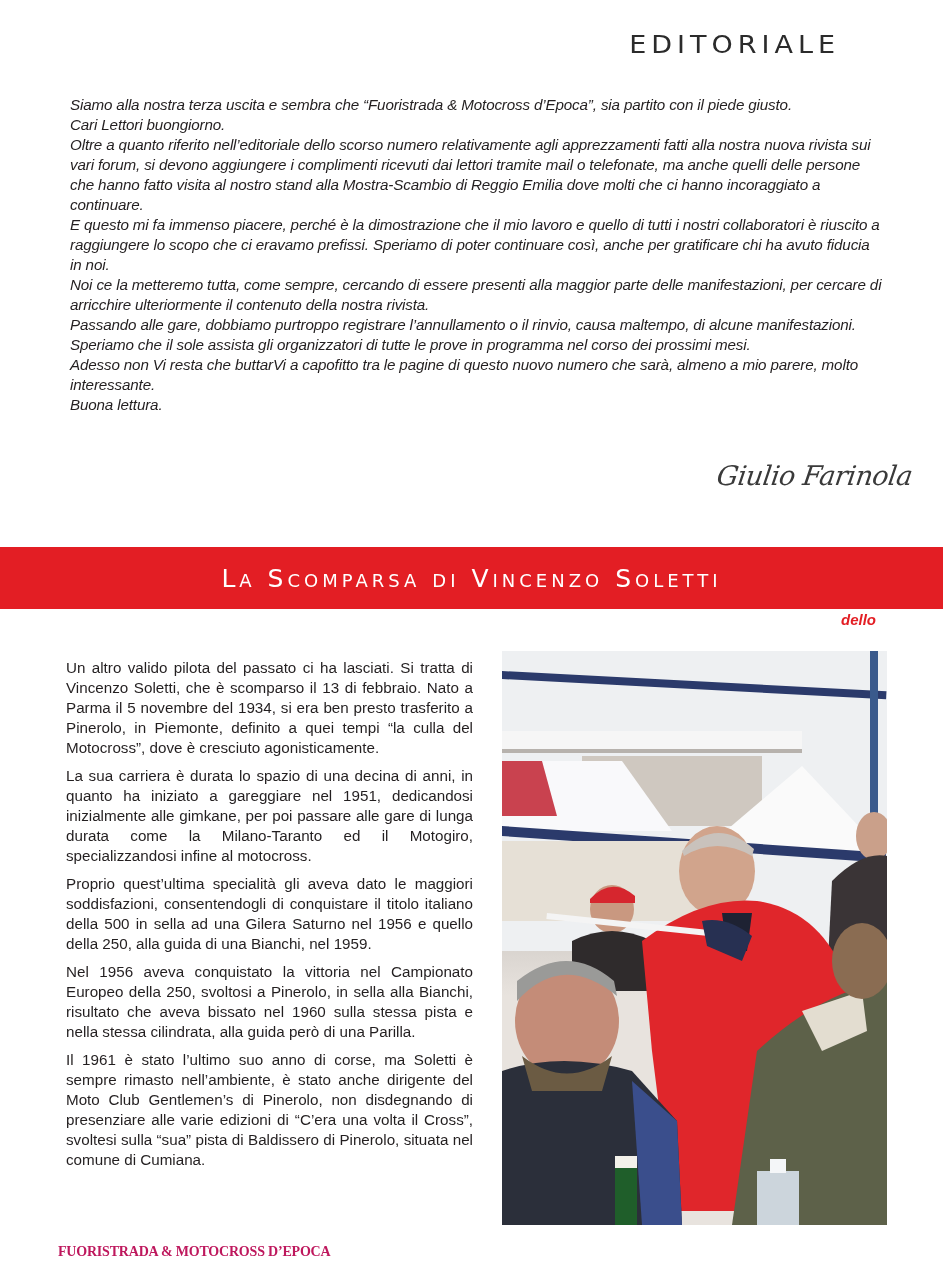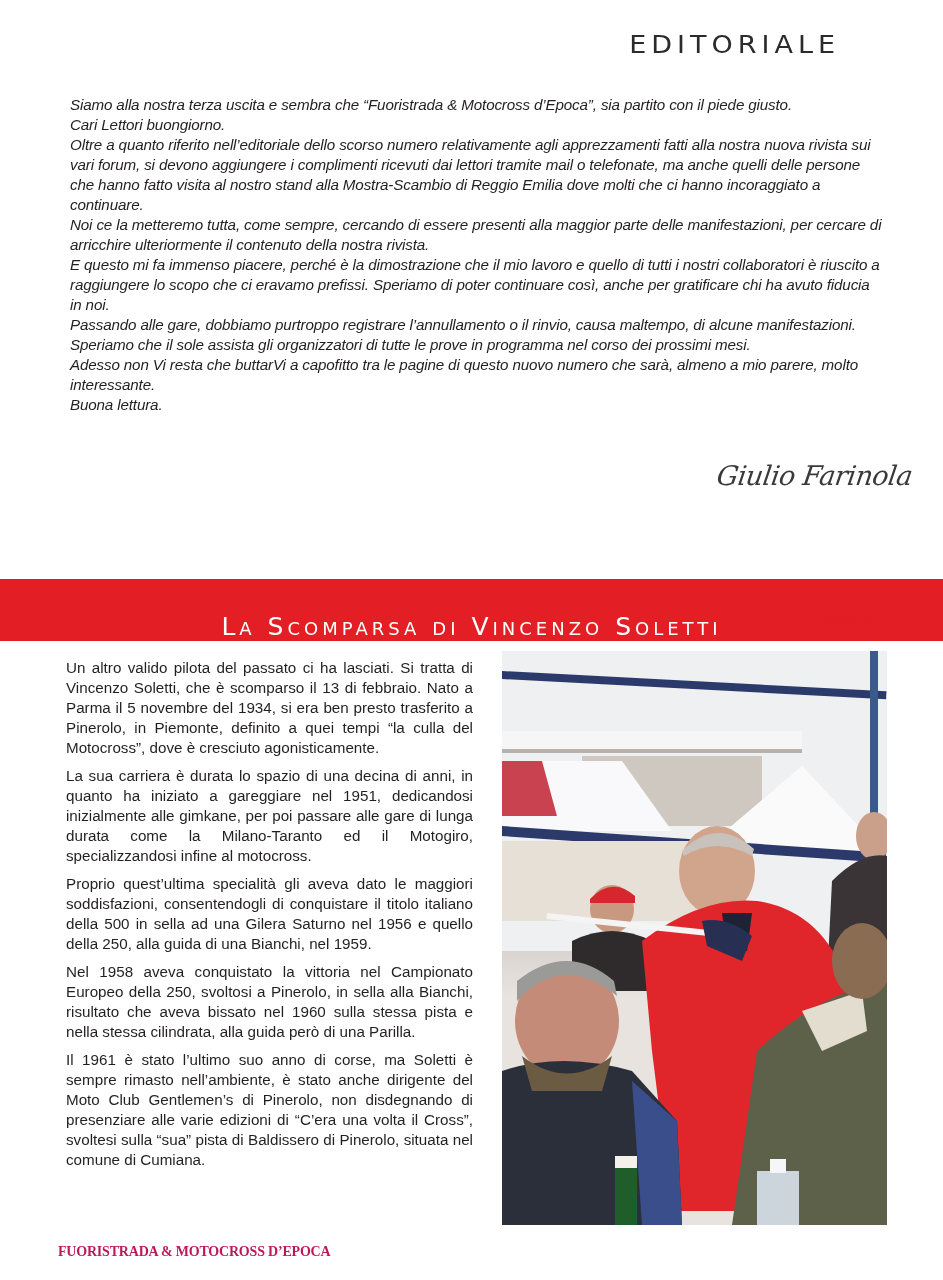--- a/index.html
+++ b/index.html
@@ -22,21 +22,21 @@
 
     .signature {
       position: absolute; left: 717px; top: 460px;
       font-family: "DejaVu Serif", serif; font-style: italic; font-size: 27px;
       color: #3a3a3a; letter-spacing: -0.5px; transform: skewX(-8deg);
     }
 
     .banner {
       position: absolute; left: 0; top: 547px; width: 943px; height: 62px;
       background: #e31e24;
-      display: flex; align-items: flex-end; justify-content: center; margin-top: 32px;
+      display: flex; align-items: center; justify-content: center;
     }
     .banner-title {
       font-family: "DejaVu Sans", sans-serif; font-size: 25px; color: #ffffff;
       font-variant: small-caps; letter-spacing: 4px; margin: 0; font-weight: normal;
       text-transform: none;
     }
 
     .byline {
       position: absolute; top: 611px; right: 67px;
       font-family: "Liberation Sans", sans-serif; font-style: italic; font-weight: bold;
@@ -65,46 +65,46 @@
   </style>
 </head>
 <body>
 
 <h1 class="section-label">EDITORIALE</h1>
 
 <div class="editorial">
   <p>Siamo alla nostra terza uscita e sembra che “Fuoristrada &amp; Motocross d’Epoca”, sia partito con il piede giusto.</p>
   <p>Cari Lettori buongiorno.</p>
   <p>Oltre a quanto riferito nell’editoriale dello scorso numero relativamente agli apprezzamenti fatti alla nostra nuova rivista sui vari forum, si devono aggiungere i complimenti ricevuti dai lettori tramite mail o telefonate, ma anche quelli delle persone che hanno fatto visita al nostro stand alla Mostra-Scambio di Reggio Emilia dove molti che ci hanno incoraggiato a continuare.</p>
+  <p>E questo mi fa immenso piacere, perché è la dimostrazione che il mio lavoro e quello di tutti i nostri collaboratori è riuscito a raggiungere lo scopo che ci eravamo prefissi. Speriamo di poter continuare così, anche per gratificare chi ha avuto fiducia in noi.</p>
   <p>Noi ce la metteremo tutta, come sempre, cercando di essere presenti alla maggior parte delle manifestazioni, per cercare di arricchire ulteriormente il contenuto della nostra rivista.</p>
-  <p>E questo mi fa immenso piacere, perché è la dimostrazione che il mio lavoro e quello di tutti i nostri collaboratori è riuscito a raggiungere lo scopo che ci eravamo prefissi. Speriamo di poter continuare così, anche per gratificare chi ha avuto fiducia in noi.</p>
   <p>Passando alle gare, dobbiamo purtroppo registrare l’annullamento o il rinvio, causa maltempo, di alcune manifestazioni. Speriamo che il sole assista gli organizzatori di tutte le prove in programma nel corso dei prossimi mesi.</p>
   <p>Adesso non Vi resta che buttarVi a capofitto tra le pagine di questo nuovo numero che sarà, almeno a mio parere, molto interessante.</p>
   <p>Buona lettura.</p>
 </div>
 
 <div class="signature">Giulio Farinola</div>
 
 <div class="banner">
   <h2 class="banner-title">
     <span>La</span>
     <span>Scomparsa</span>
     <span>di</span>
     <span>Vincenzo</span>
     <span>Soletti</span>
   </h2>
 </div>
 
-<div class="byline">diemme</div>
+<div class="byline">dello</div>
 
 <div class="article">
   <p>Un altro valido pilota del passato ci ha lasciati. Si tratta di Vincenzo Soletti, che è scomparso il 13 di febbraio. Nato a Parma il 5 novembre del 1934, si era ben presto trasferito a Pinerolo, in Piemonte, definito a quei tempi “la culla del Motocross”, dove è cresciuto agonisticamente.</p>
   <p>La sua carriera è durata lo spazio di una decina di anni, in quanto ha iniziato a gareggiare nel 1951, dedicandosi inizialmente alle gimkane, per poi passare alle gare di lunga durata come la Milano-Taranto ed il Motogiro, specializzandosi infine al motocross.</p>
   <p>Proprio quest’ultima specialità gli aveva dato le maggiori soddisfazioni, consentendogli di conquistare il titolo italiano della 500 in sella ad una Gilera Saturno nel 1956 e quello della 250, alla guida di una Bianchi, nel 1959.</p>
-  <p>Nel 1958 aveva conquistato la vittoria nel Campionato Europeo della 250, svoltosi a Pinerolo, in sella alla Bianchi, risultato che aveva bissato nel 1960 sulla stessa pista e nella stessa cilindrata, alla guida però di una Parilla.</p>
+  <p>Nel 1956 aveva conquistato la vittoria nel Campionato Europeo della 250, svoltosi a Pinerolo, in sella alla Bianchi, risultato che aveva bissato nel 1960 sulla stessa pista e nella stessa cilindrata, alla guida però di una Parilla.</p>
   <p>Il 1961 è stato l’ultimo suo anno di corse, ma Soletti è sempre rimasto nell’ambiente, è stato anche dirigente del Moto Club Gentlemen’s di Pinerolo, non disdegnando di presenziare alle varie edizioni di “C’era una volta il Cross”, svoltesi sulla “sua” pista di Baldissero di Pinerolo, situata nel comune di Cumiana.</p>
 </div>
 
 <div class="photo" title="Vincenzo Soletti in giacca rossa tra altre persone sedute a un tavolo">
   <svg width="385" height="574" viewBox="0 0 385 574" xmlns="http://www.w3.org/2000/svg">
 
     <rect x="0" y="0" width="385" height="300" fill="#eef0f2"></rect>
     <rect x="0" y="20" width="385" height="8" fill="#2b3a6b" transform="rotate(3 0 20)"></rect>
     <rect x="368" y="0" width="8" height="300" fill="#3a5a8c"></rect>
     <rect x="0" y="80" width="300" height="18" fill="#f6f6f6"></rect>

